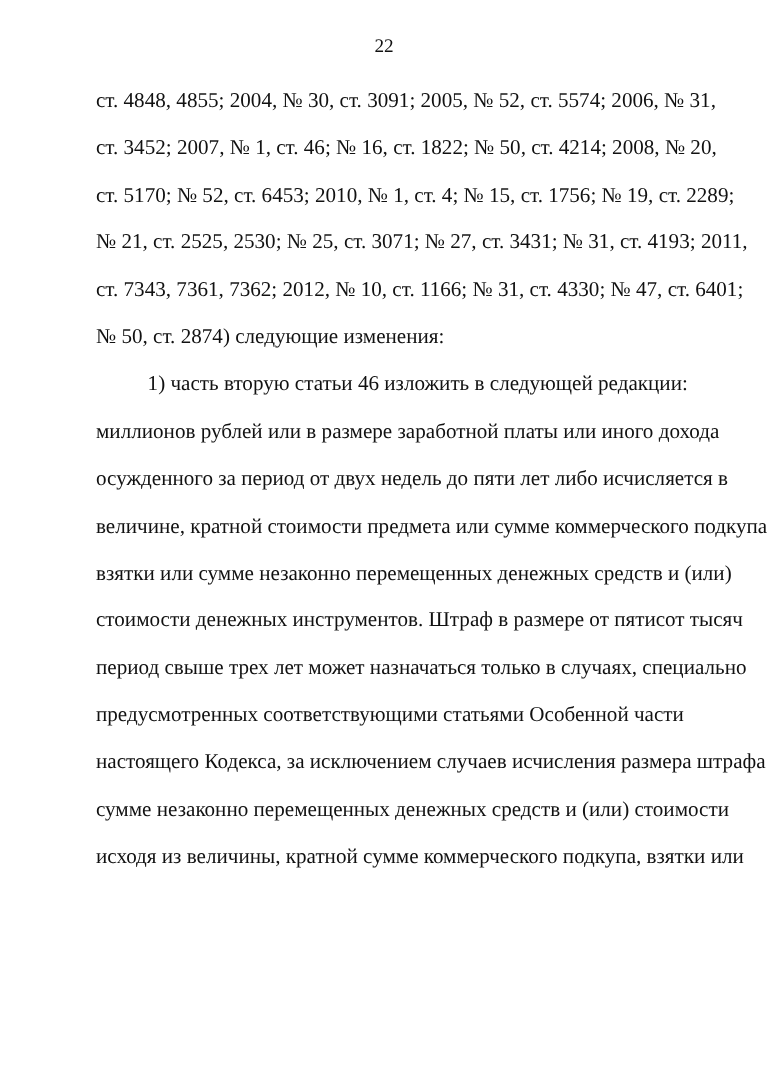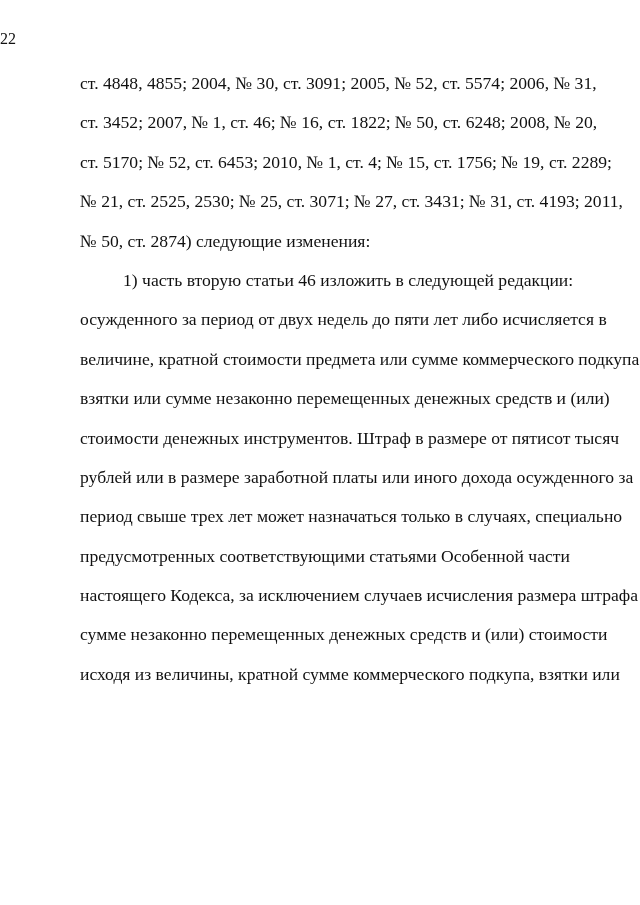--- a/index.html
+++ b/index.html
@@ -3,48 +3,49 @@
 <meta charset="utf-8">
 <style>
   html, body { margin: 0; padding: 0; background: #ffffff; }
   body {
     width: 640px; height: 905px; position: relative; overflow: hidden;
     font-family: "Liberation Serif", "DejaVu Serif", serif;
     color: #111111;
   }
   .page-number {
     position: absolute; top: 30px; left: 0; width: 640px;
-    text-align: left; font-size: 16px;
+    text-align: center; font-size: 16px;
   }
   .body-text {
     position: absolute; top: 64px; left: 80px; width: 484px;
     font-size: 17.6px; line-height: 39.4px;
   }
   .line {
     display: block; height: 39.4px; white-space: nowrap;
     text-align: justify; text-align-last: justify;
   }
   .line.last { text-align-last: left; }
   .line.indent { padding-left: 43px; }
 </style>
 </head>
 <body>
 
 <div class="page-number">22</div>
 
 <div class="body-text" id="body-text">
     <span class="line">ст. 4848, 4855; 2004, № 30, ст. 3091; 2005, № 52, ст. 5574; 2006, № 31,</span>
-    <span class="line">ст. 3452; 2007, № 1, ст. 46; № 16, ст. 1822; № 50, ст. 6248; 2008, № 20,</span>
+    <span class="line">ст. 3452; 2007, № 1, ст. 46; № 16, ст. 1822; № 50, ст. 4214; 2008, № 20,</span>
     <span class="line">ст. 5170; № 52, ст. 6453; 2010, № 1, ст. 4; № 15, ст. 1756; № 19, ст. 2289;</span>
     <span class="line">№ 21, ст. 2525, 2530; № 25, ст. 3071; № 27, ст. 3431; № 31, ст. 4193; 2011,</span>
+    <span class="line">ст. 7343, 7361, 7362; 2012, № 10, ст. 1166; № 31, ст. 4330; № 47, ст. 6401;</span>
     <span class="line last">№ 50, ст. 2874) следующие изменения:</span>
     <span class="line indent last">1) часть вторую статьи 46 изложить в следующей редакции:</span>
+    <span class="line">миллионов рублей или в размере заработной платы или иного дохода</span>
     <span class="line">осужденного за период от двух недель до пяти лет либо исчисляется в</span>
     <span class="line">величине, кратной стоимости предмета или сумме коммерческого подкупа,</span>
     <span class="line">взятки или сумме незаконно перемещенных денежных средств и (или)</span>
     <span class="line">стоимости денежных инструментов. Штраф в размере от пятисот тысяч</span>
-    <span class="line">рублей или в размере заработной платы или иного дохода осужденного за</span>
     <span class="line">период свыше трех лет может назначаться только в случаях, специально</span>
     <span class="line">предусмотренных соответствующими статьями Особенной части</span>
     <span class="line">настоящего Кодекса, за исключением случаев исчисления размера штрафа</span>
     <span class="line">сумме незаконно перемещенных денежных средств и (или) стоимости</span>
     <span class="line">исходя из величины, кратной сумме коммерческого подкупа, взятки или</span>
   </div>
 
 </body></html>

